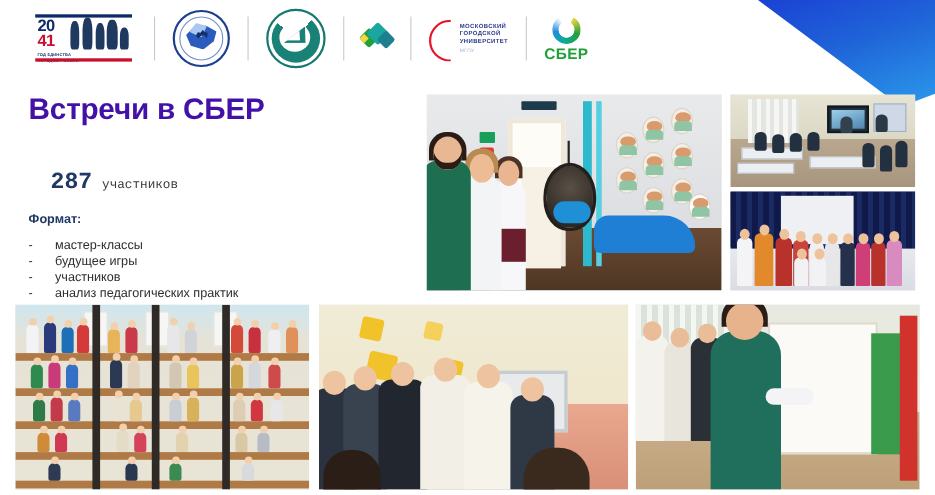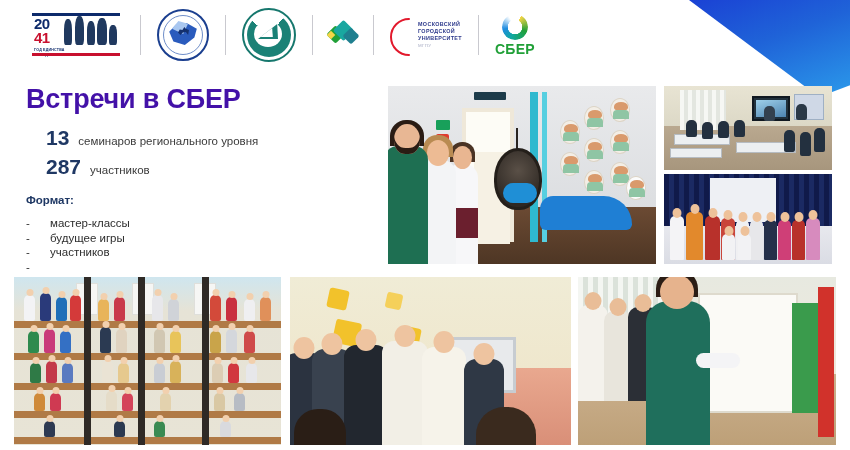--- a/index.html
+++ b/index.html
@@ -114,21 +114,21 @@
   .left-col{position:absolute;left:0;top:70px;width:380px;height:200px;z-index:3;}
   .title{
     position:absolute;left:26px;top:14px;
     font-size:27px;font-weight:bold;color:#4311a8;letter-spacing:-.2px;
     white-space:nowrap;
   }
   .stat{position:absolute;display:flex;align-items:baseline;}
   .stat .num{font-size:21px;font-weight:bold;color:#1f3864;}
   .stat .lbl{font-size:11.5px;color:#3a3a3a;margin-left:9px;}
   .stat-1{left:46px;top:56px;}
-  .stat-2{left:46px;top:85px;}
+  .stat-2{left:46px;top:85px;font-family:Liberation Mono, monospace;}
   .fmt-head{position:absolute;left:26px;top:124px;font-size:11.5px;font-weight:bold;color:#1f3864;}
   .fmt-list{position:absolute;left:26px;top:146px;}
   .fmt-list .li{display:flex;font-size:11.5px;color:#2e2e2e;line-height:1.28;}
   .fmt-list .dash{width:24px;flex:none;}
 
   
   .ph{position:absolute;overflow:hidden;background:#dfe3e8;}
 
   
   #ph1{left:388px;top:86px;width:268px;height:178px;}
@@ -324,24 +324,20 @@
         <div class="word">СБЕР</div>
       </div>
     </div>
 
   </div>
 
   <div class="left-col">
 
     <div class="title">Встречи в СБЕР</div>
 
-    <div class="stat stat-1">
-      <span class="num">13</span>
-      <span class="lbl">семинаров регионального уровня</span>
-    </div>
 
     <div class="stat stat-2">
       <span class="num">287</span>
       <span class="lbl">участников</span>
     </div>
 
     <div class="fmt-head">Формат:</div>
 
     <div class="fmt-list">
       <div class="li">
@@ -351,20 +347,21 @@
       <div class="li">
         <span class="dash">-</span>
         <span>будущее игры</span>
       </div>
       <div class="li">
         <span class="dash">-</span>
         <span>участников</span>
       </div>
       <div class="li">
         <span class="dash">-</span>
+        <span>анализ педагогических практик</span>
       </div>
     </div>
 
   </div>
 
   <div class="ph" id="ph1">
     <div class="wall"></div>
       <div class="sign"></div>
     <div class="door">
         <i></i>

